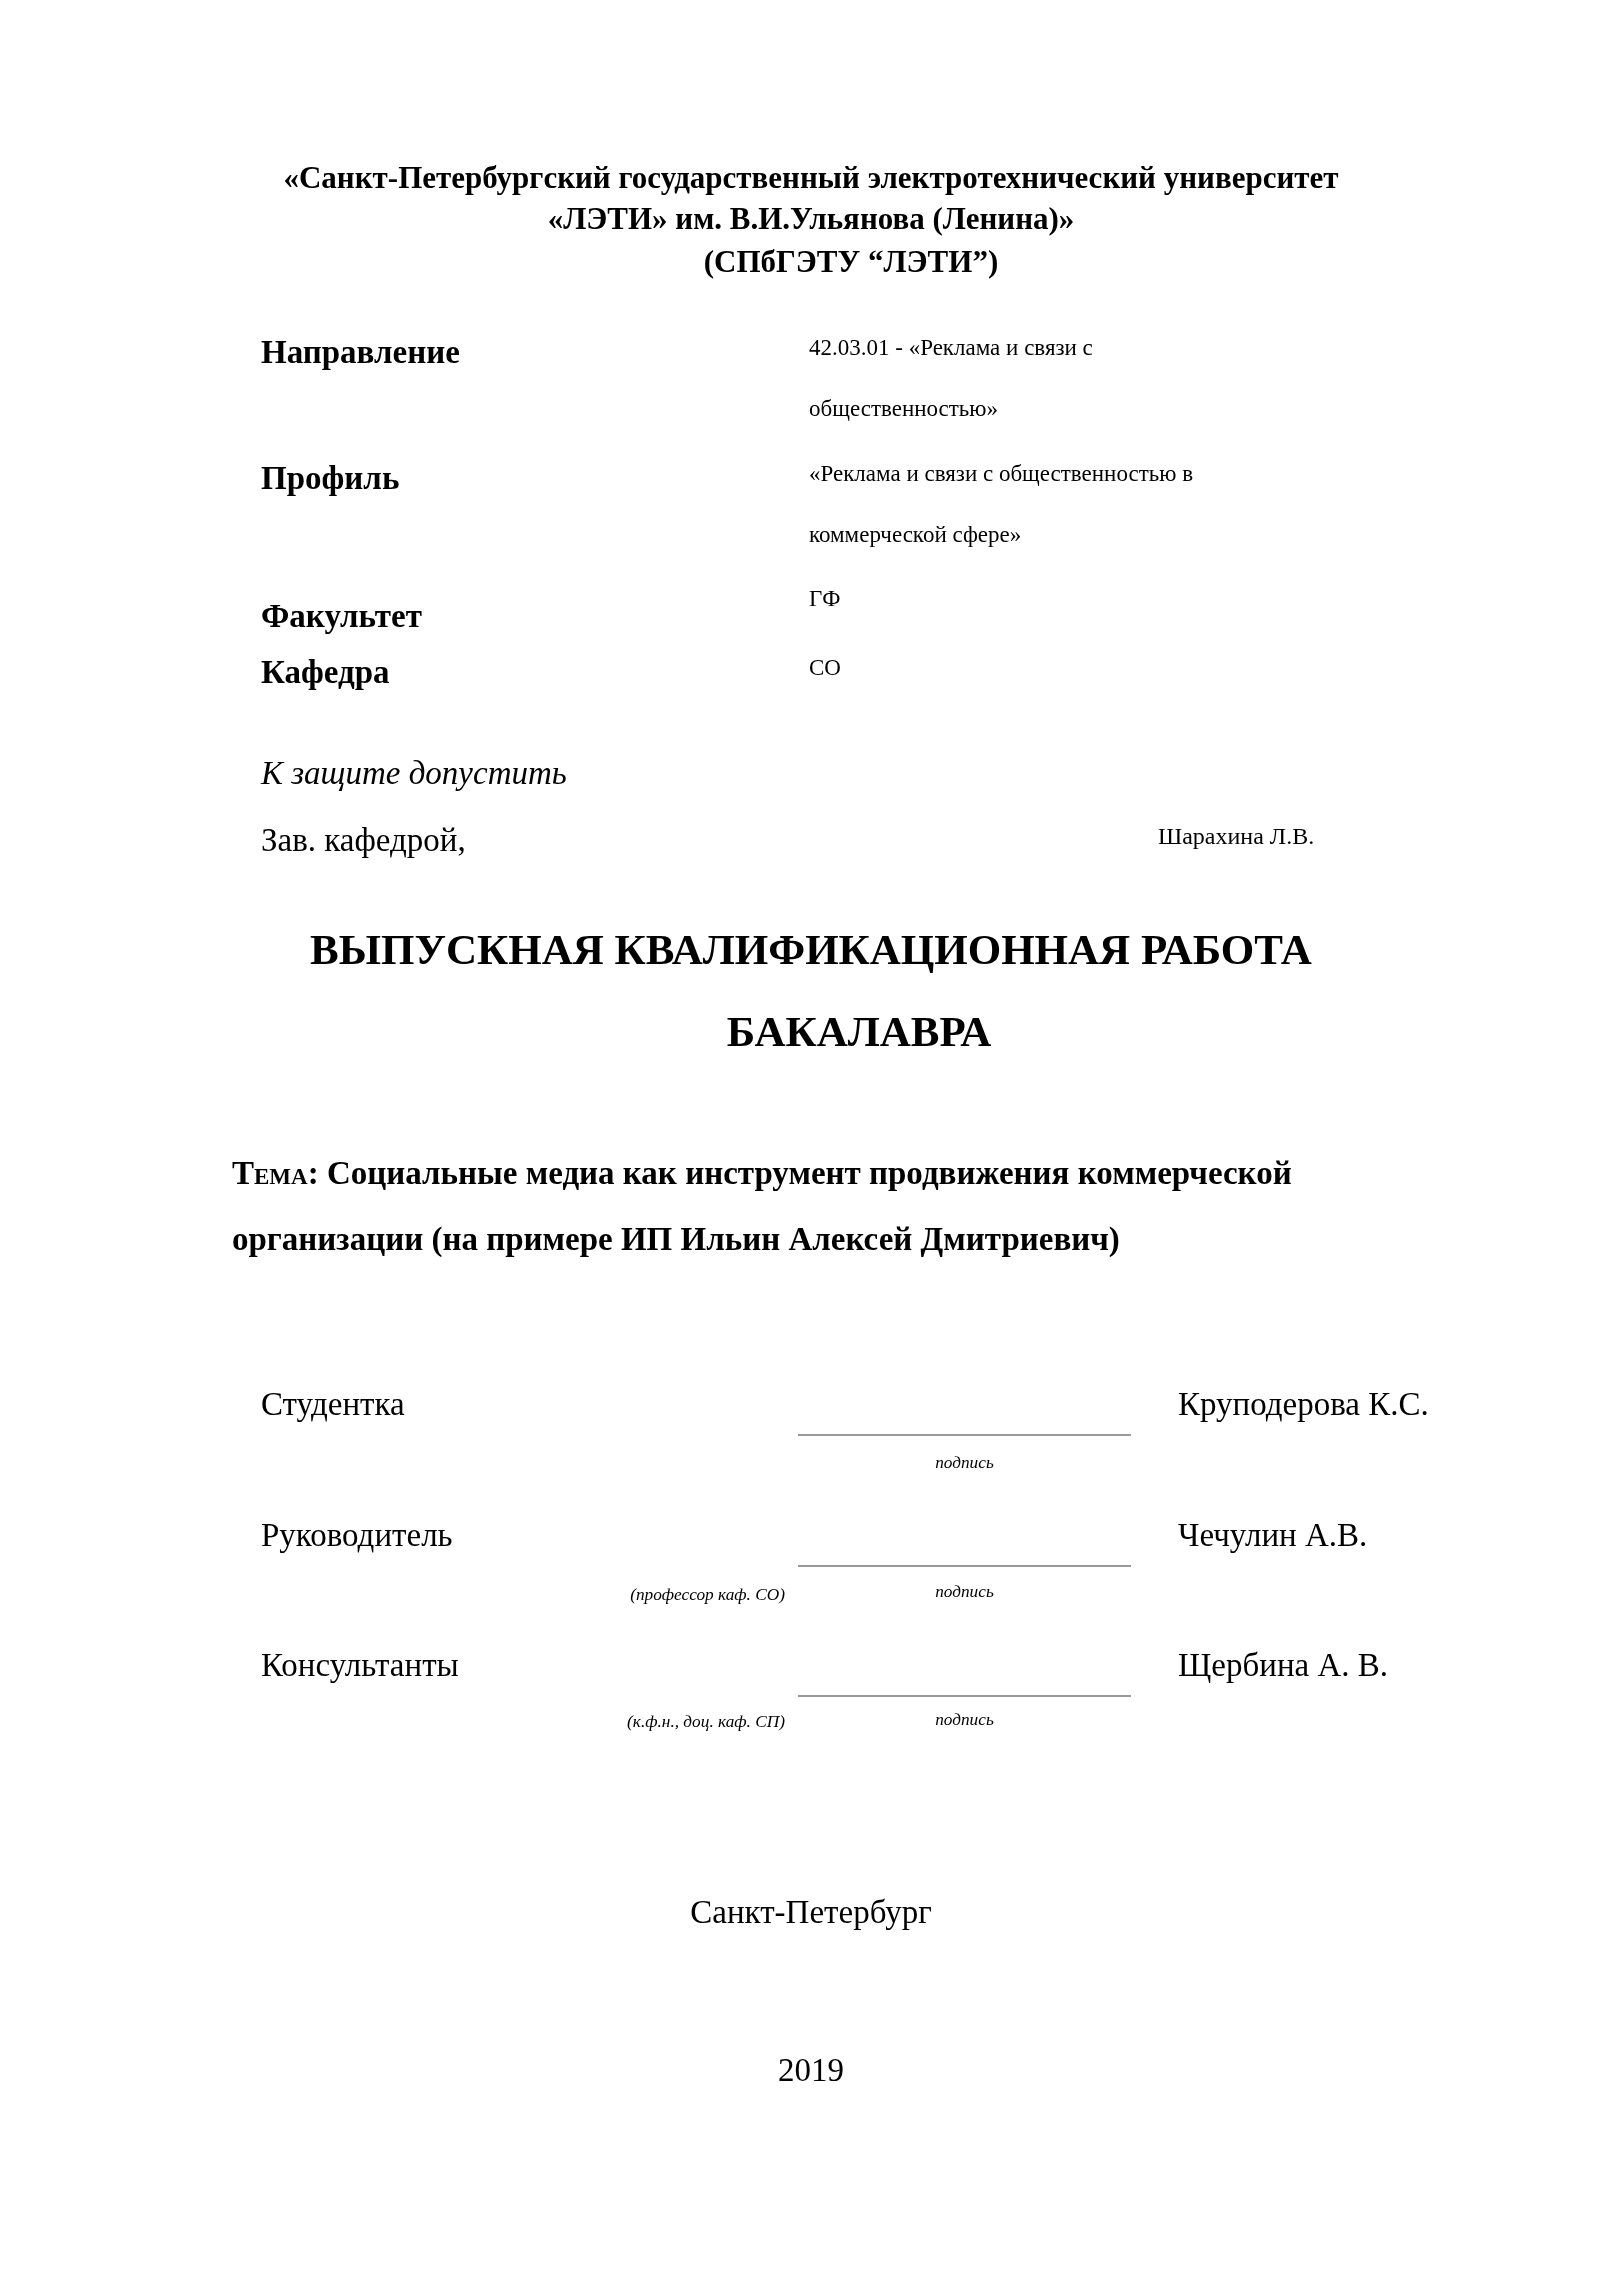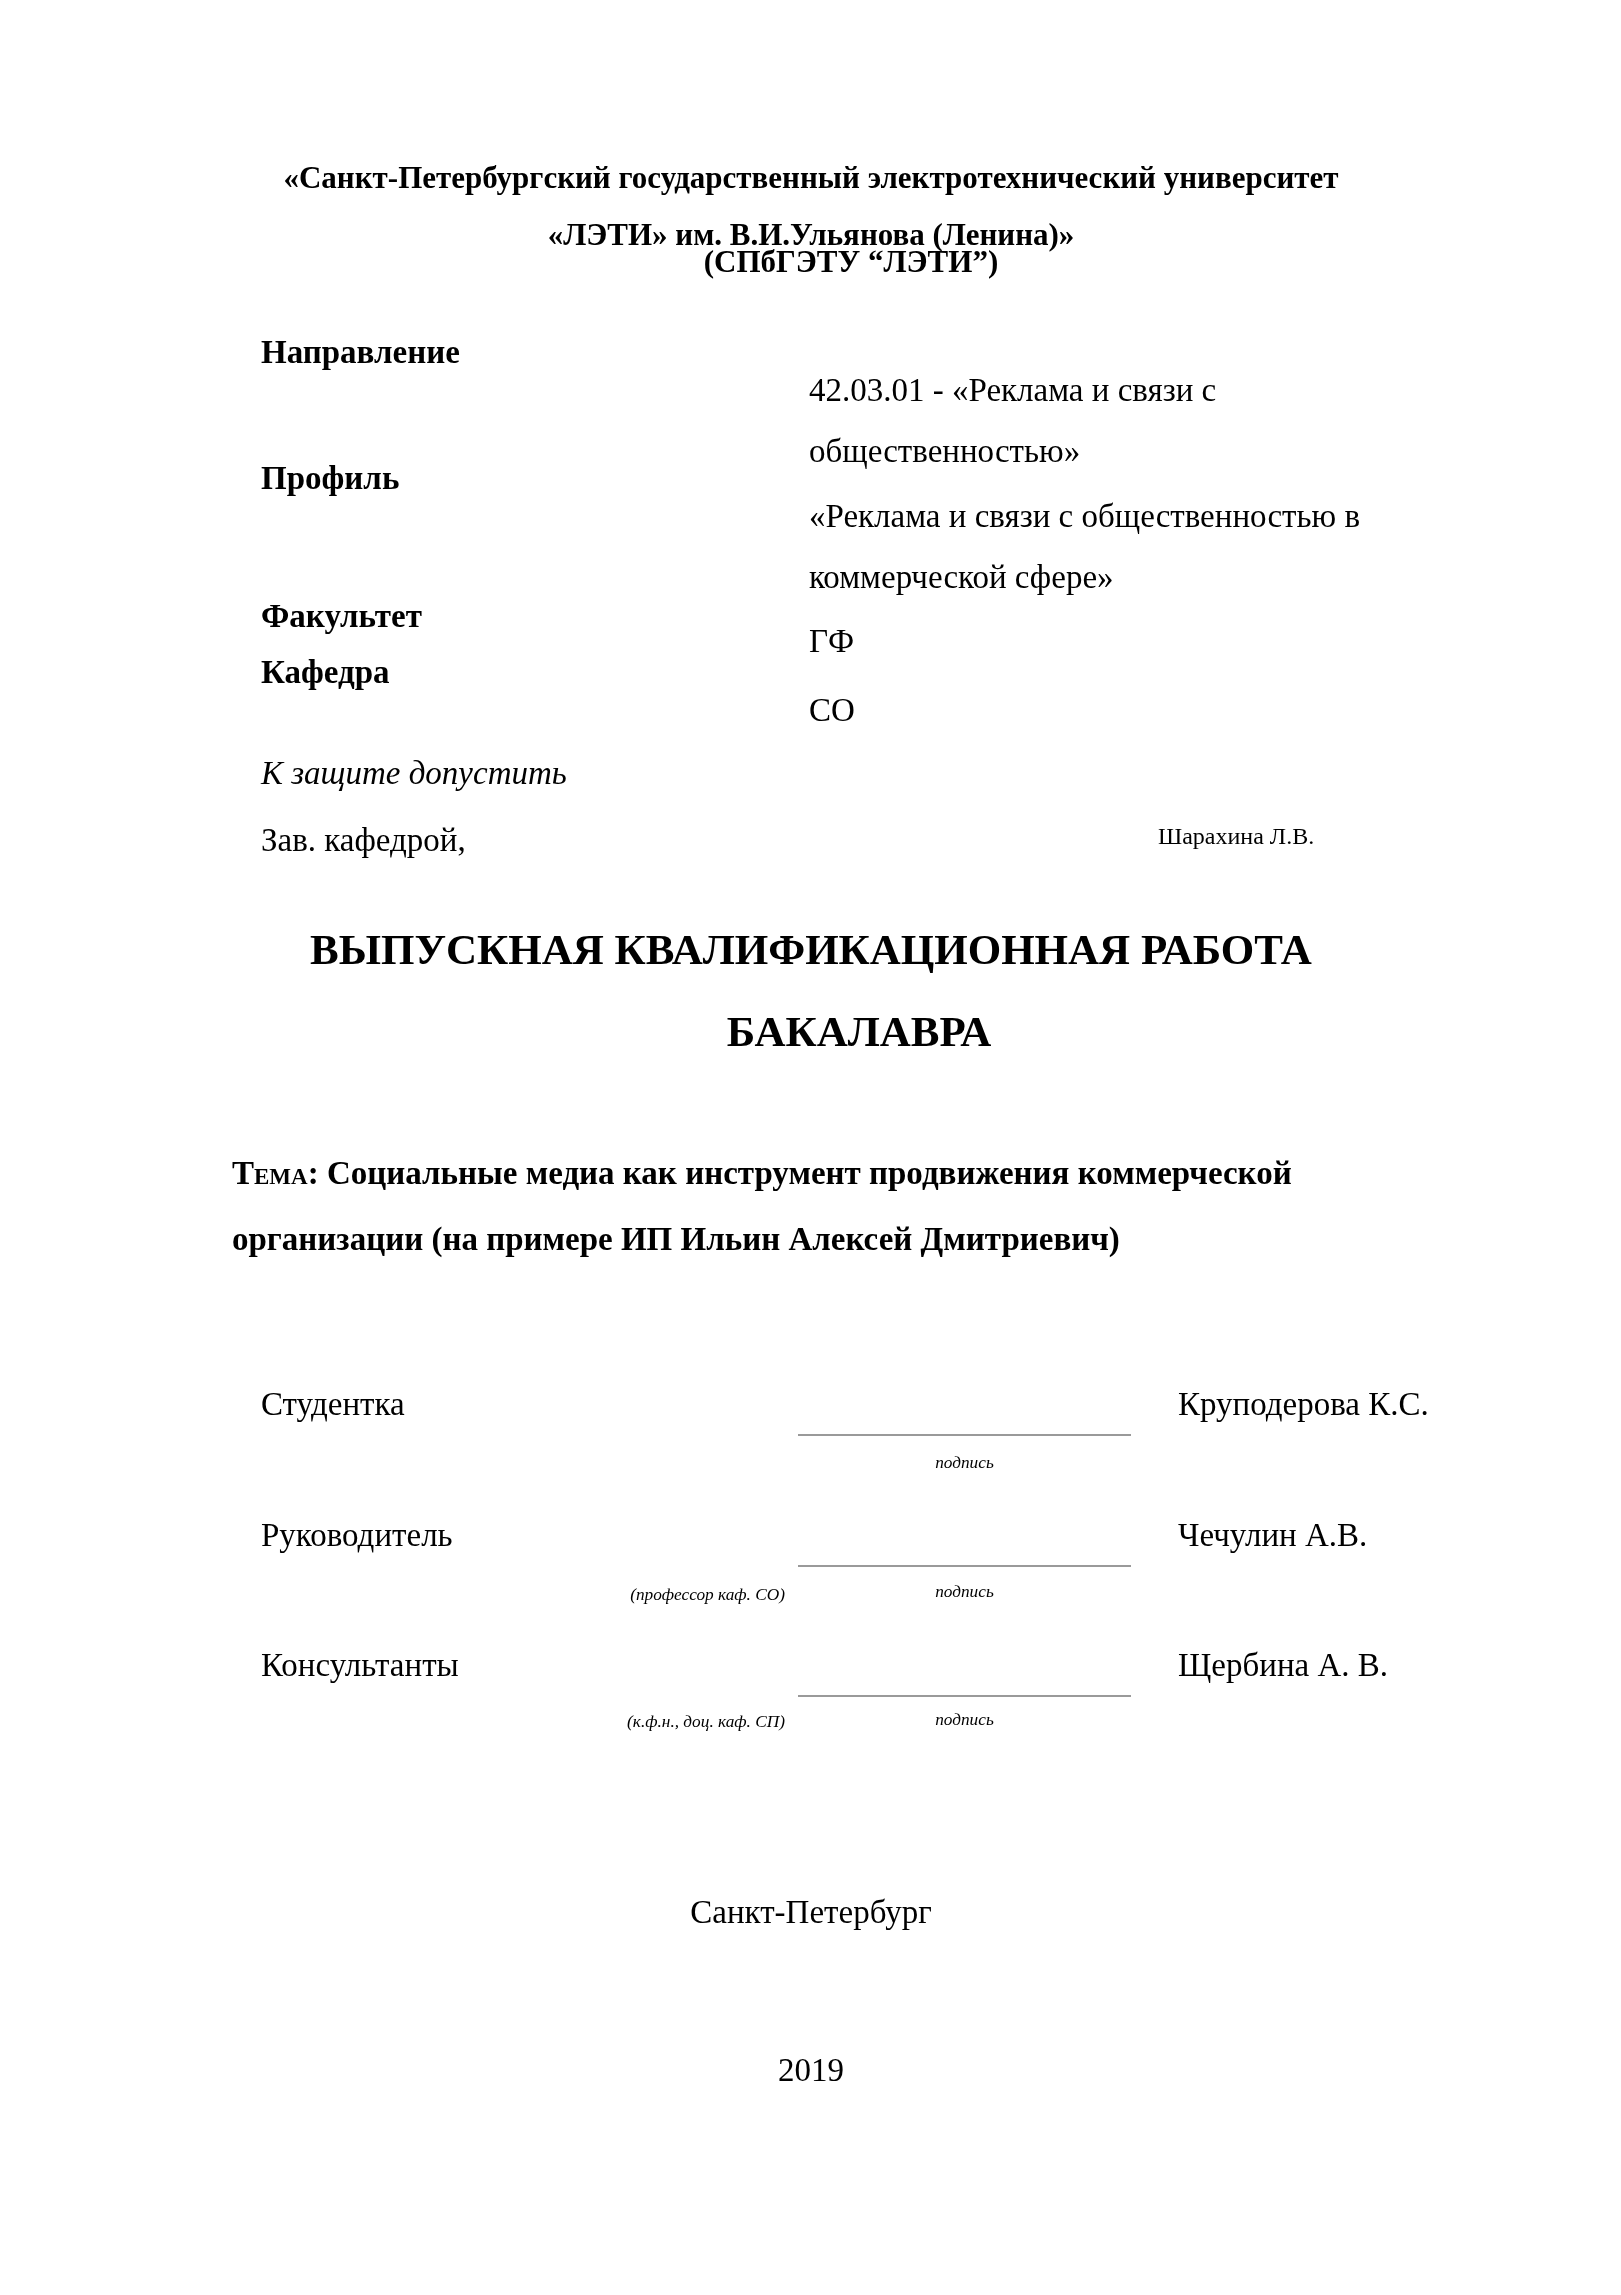--- a/index.html
+++ b/index.html
@@ -5,40 +5,40 @@
     html, body { margin: 0; padding: 0; background: #ffffff; }
     body {
       width: 1622px; height: 2295px; position: relative; overflow: hidden;
       font-family: "Liberation Serif", "DejaVu Serif", serif; color: #000;
     }
     .abs { position: absolute; white-space: nowrap; }
     .center { left: 0; width: 1622px; text-align: center; }
 
     .hdr { font-size: 31px; font-weight: bold; line-height: 1; }
     .lbl { font-size: 33px; font-weight: bold; line-height: 1; left: 261px; }
-    .val { font-size: 33px; line-height: 1; left: 809px; margin-top: 38px; }
+    .val { font-size: 23px; line-height: 1; left: 809px; }
 
     .italic { font-style: italic; }
     .title { font-size: 43px; font-weight: bold; line-height: 1; }
     .theme { font-size: 33px; font-weight: bold; line-height: 1; left: 232px; margin-top: 36px; }
     .theme .sc { font-variant: small-caps; }
 
     .sig-role { font-size: 33px; line-height: 1; left: 261px; }
     .sig-name { font-size: 33px; line-height: 1; left: 1178px; }
     .sig-line { position: absolute; left: 798px; width: 333px; height: 1.6px; background: #9a9a9a; }
     .sig-hint { font-size: 17.3px; font-style: italic; line-height: 1; left: 798px; width: 333px; text-align: center; }
     .sig-pos  { font-size: 17.3px; font-style: italic; line-height: 1; right: 837px; text-align: center; }
 
     .city { font-size: 33px; line-height: 1; }
   </style>
 </head>
 <body>
 
 <div class="abs center hdr" style="top:162px;">«Санкт-Петербургский государственный электротехнический университет</div>
-<div class="abs center hdr" style="top:203px;margin-top:16px;">«ЛЭТИ» им. В.И.Ульянова (Ленина)»</div>
+<div class="abs center hdr" style="top:203px;">«ЛЭТИ» им. В.И.Ульянова (Ленина)»</div>
 <div class="abs center hdr" style="top:246px;margin-left:40px;">(СПбГЭТУ “ЛЭТИ”)</div>
 
 <div class="abs lbl" style="top:336px;">Направление</div>
 <div class="abs val" style="top:336px;">42.03.01 - «Реклама и связи с</div>
 <div class="abs val" style="top:397px;">общественностью»</div>
 
 <div class="abs lbl" style="top:462px;">Профиль</div>
 <div class="abs val" style="top:462px;">«Реклама и связи с общественностью в</div>
 <div class="abs val" style="top:523px;">коммерческой сфере»</div>
 

